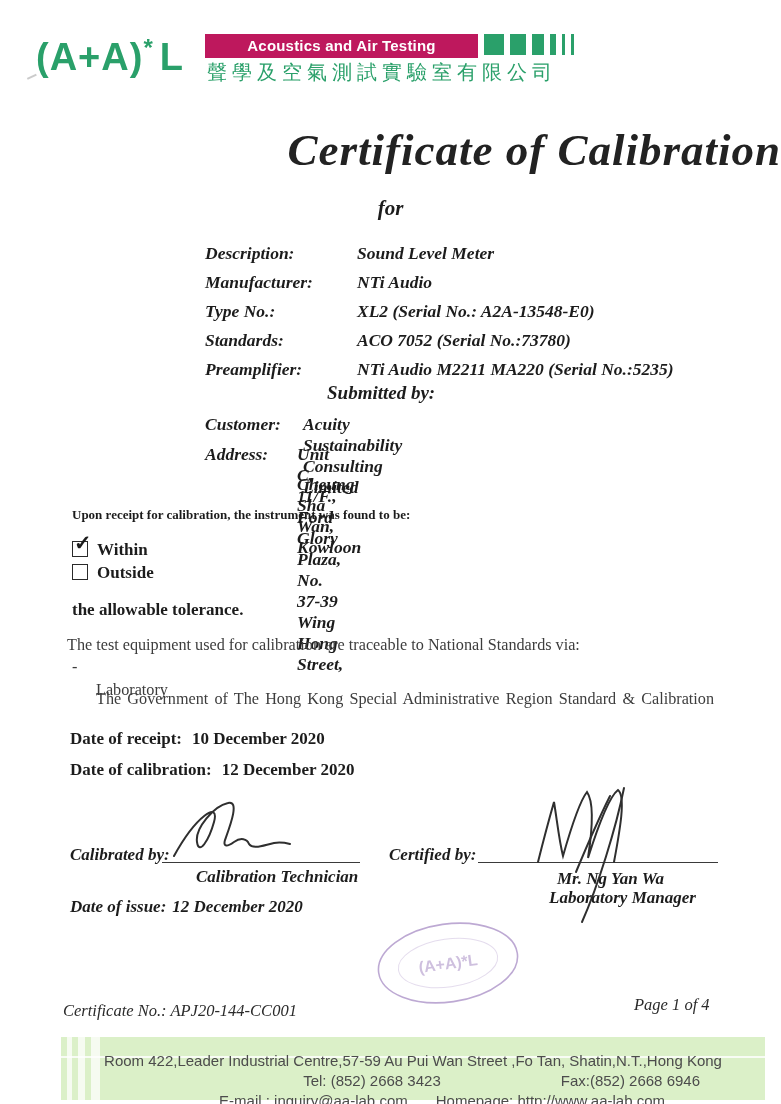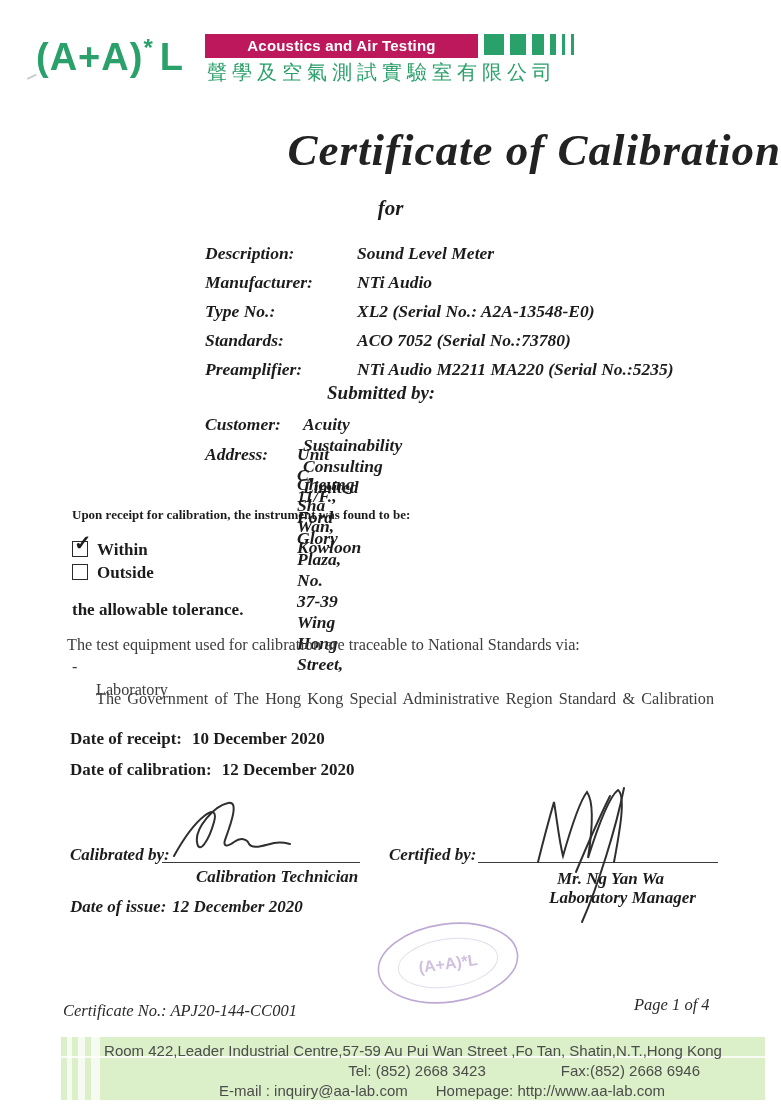--- a/index.html
+++ b/index.html
@@ -90,26 +90,26 @@
   .stamp { left:374px; top:921px; width:148px; height:84px; transform:rotate(-8deg); }
 
   
   .cert-no { left:63px; top:1001px; font-size:16.5px; font-style:italic; color:#2b2b2b; }
   .page-no { left:634px; top:995px; font-size:16.5px; font-style:italic; color:#2b2b2b; }
 
   
   .footer {
     left:61px; top:1037px; width:704px; height:63px; background:#dbf0c8;
     font-family:"Liberation Sans", sans-serif; font-size:15px; color:#4c4c4c;
-    line-height:20px; padding-top:4px;
+    line-height:20px; padding-top:14px;
   }
   .footer .stripe { position:absolute; top:0; bottom:0; background:rgba(255,255,255,.75); }
   .footer .hline  { position:absolute; left:0; right:0; top:19px; height:2px; background:rgba(255,255,255,.8); }
   .f-line1 { text-align:center; position:relative; }
-  .f-line2 { position:relative; display:flex; justify-content:flex-end; gap:75px; padding-right:65px; }
+  .f-line2 { position:relative; display:flex; justify-content:flex-end; gap:120px; padding-right:65px; }
   .f-line3 { position:relative; display:flex; justify-content:flex-end; gap:28px; padding-right:100px; }
 </style>
 </head>
 <body>
 
 <div id="page">
 
   <div class="abs logo"><span>(A+A)</span><sup>*</sup><span style="margin-left:6px;">L</span></div>
 
   <div class="abs greenbar">

